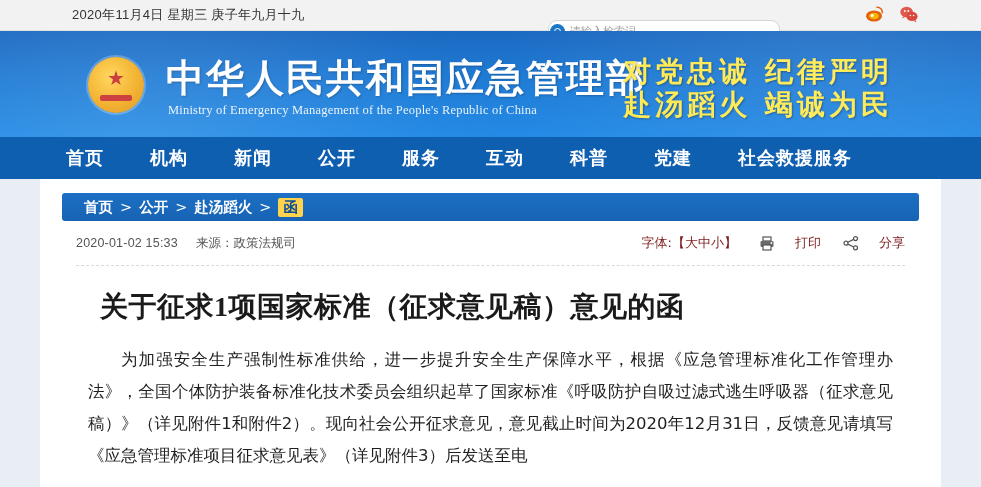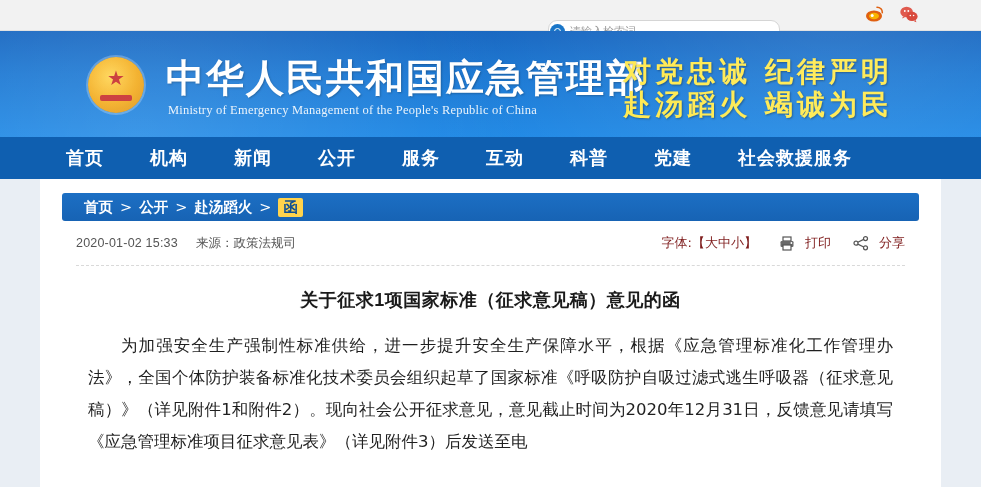--- a/index.html
+++ b/index.html
@@ -256,32 +256,31 @@
     display: flex;
     align-items: center;
     gap: 22px;
     font-size: 13px;
     color: #7f1d1d;
   }
   .font-size-ctl { font-family: "DejaVu Sans", "Liberation Sans", sans-serif; }
   .meta-action {
     display: flex;
     align-items: center;
-    gap: 10px;
+    gap: 20px;
     cursor: pointer;
   }
   .printer-icon svg, .share-icon svg { display:block; }
 
   .article-title {
     margin: 22px 60px 0 60px;
-    text-align: center;
-    font-size: 18px;
+    font-size: 28px;
     font-weight: bold;
     color: #1a1a1a;
-    font-family: Liberation Sans, sans-serif;
+    font-family: Liberation Serif, serif;
     letter-spacing: 0.5px;
   }
   .article-body {
     margin: 18px 48px 4px 48px;
     font-size: 16.5px;
     line-height: 32px;
     color: #1f1f1f;
     font-family: "DejaVu Sans", "Liberation Serif", serif;
     text-align: justify;
     text-indent: 2em;
@@ -297,20 +296,21 @@
   }
   .gutter-left { left: 0; }
   .gutter-right { right: 0; }
 </style>
 </head>
 <body>
 
 <div class="page">
 
   <div class="topbar">
+    <div class="topbar-date">2020年11月4日 星期三 庚子年九月十九</div>
 
     <div class="topbar-search">
       <div class="search-circle"></div>
       <div class="search-placeholder">请输入检索词</div>
     </div>
 
     <div class="topbar-icons">
       <span class="icon-weibo">
         <svg width="20" height="20" viewBox="0 0 20 20">
           <ellipse cx="9" cy="12" rx="8" ry="5.6" fill="#e06010"></ellipse>

